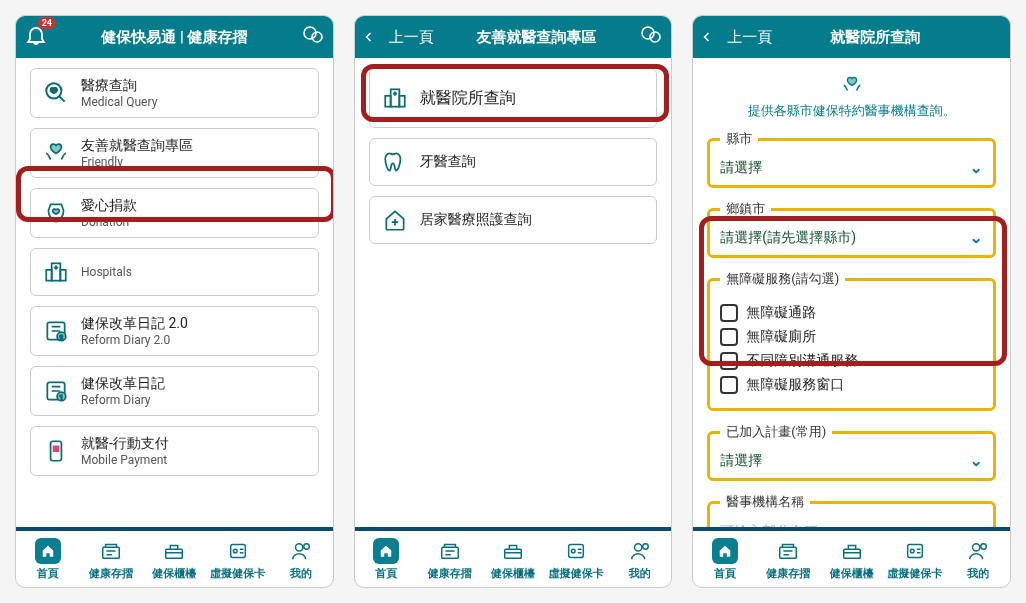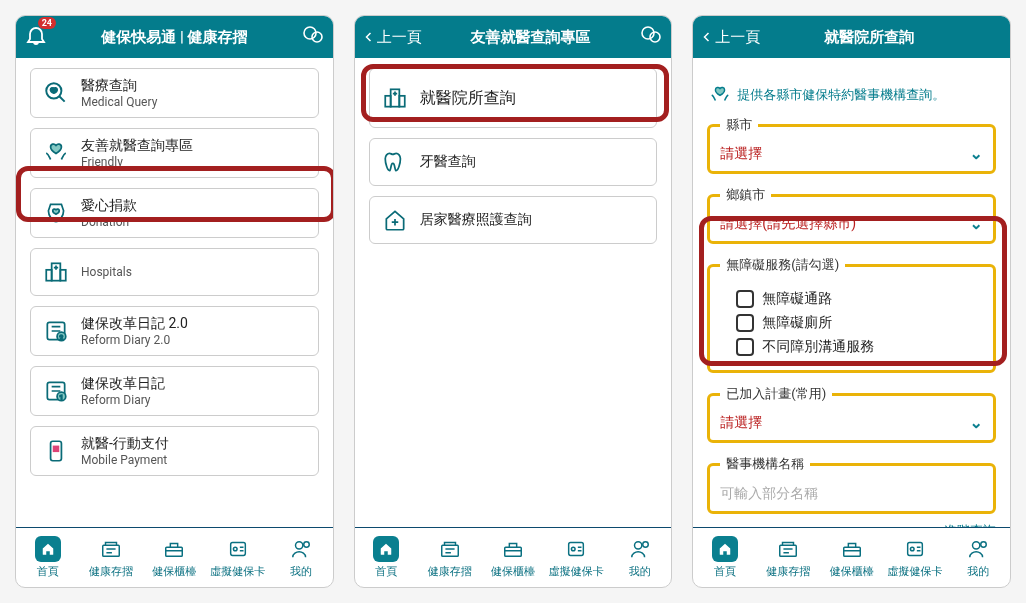--- a/index.html
+++ b/index.html
@@ -24,21 +24,21 @@
   }
   .header {
     background: #047c8c;
     color: #fff;
     height: 42px;
     display: flex;
     align-items: center;
     padding: 0 8px;
     font-size: 15px;
   }
-  .header .back { cursor: pointer; display:flex; align-items:center; gap:2px;}
+  .header .back { cursor: pointer; display:flex; align-items:center; gap:14px;}
   .header .title { flex: 1; text-align: center; font-weight:700; }
   .header .bell { position: relative; display: inline-block; width:24px; text-align:center;}
   .header .badge {
     position: absolute; top: -6px; right: -8px;
     background: #d32f2f; color: #fff; font-size: 9px;
     padding: 1px 4px; border-radius: 8px; font-weight:bold;
   }
   .header .msgicon { width:24px; text-align:center;}
   .content { flex:1; overflow-y:auto; padding:10px 14px 10px 14px; }
   .section-title { font-size:16px; font-weight:600; color:#222; margin:4px 0 10px 4px;}
@@ -56,39 +56,40 @@
     position:absolute; border:5px solid #a31f1f; border-radius:12px; pointer-events:none;
   }
   
   .hl1 { left:0; top:150px; width:320px; height:56px; }
   
   .hl2 { left:6px; top:48px; width:308px; height:58px; }
   
   .hl3 { left:6px; top:200px; width:308px; height:150px; }
   .navbar {
     height: 60px; display:flex; align-items:center; justify-content:space-around;
-    border-top:1px solid #0c4a6e;
+    border-top:4px solid #0c4a6e;
+    font-weight:bold;
   }
   .navitem {
     display:flex; flex-direction:column; align-items:center; gap:2px;
     font-size:11px; color:#0a7081; cursor:pointer; width:20%;
   }
   .navitem.active .navicon{
     background:#0a7f8f; color:#fff; border-radius:6px; padding:4px 6px;
   }
   .navicon{width:26px;height:26px;display:flex;align-items:center;justify-content:center;}
   .navicon svg{width:22px;height:22px;}
-  .intro{color:#047c8c;font-size:13px;display:flex;align-items:center;gap:6px;margin:20px 2px 10px 2px;}
+  .intro{color:#047c8c;font-size:13px;display:flex;align-items:center;gap:6px;margin:10px 2px 10px 2px;flex-direction:column;}
   .intro svg{width:22px;height:22px;flex-shrink:0;}
   fieldset{border:3px solid #eab308;border-radius:6px;padding:10px 10px 8px 10px;margin-bottom:12px;position:relative;}
   fieldset legend{padding:0 6px;font-size:13px;color:#333;}
   .select-row{display:flex;align-items:center;justify-content:space-between;cursor:pointer;}
-  .select-row .ph{color:#b91c1c;font-size:14px;text-align:center;}
+  .select-row .ph{color:#14532d;font-size:14px;text-align:center;}
   .select-row .chev{color:#0a7f8f;font-weight:bold;}
-  .check-item{display:flex;align-items:center;gap:8px;margin:6px 16px;font-size:14px;color:#222;}
+  .check-item{display:flex;align-items:center;gap:8px;margin:6px 0;font-size:14px;color:#222;}
   .check-item .box{
     width:18px;height:18px;border:2px solid #333;border-radius:4px;flex-shrink:0;cursor:pointer;
   }
   .input-line{border:none;width:100%;font-size:14px;color:#ec4899;padding:2px 0;}
   .input-line::placeholder{color:#aaa;}
   .adv{color:#0a7f8f;font-size:13px;text-align:right;display:flex;align-items:center;justify-content:flex-end;gap:4px;cursor:pointer;margin-top:-4px;margin-bottom:2px;}
 </style>
 </head>
 <body>
 
@@ -414,20 +415,24 @@
           <span>無障礙通路</span>
         </div>
       <div class="check-item">
           <span class="box"></span>
           <span>無障礙廁所</span>
         </div>
       <div class="check-item">
           <span class="box"></span>
           <span>不同障別溝通服務</span>
         </div>
+      <div class="check-item">
+          <span class="box"></span>
+          <span>無障礙服務窗口</span>
+        </div>
     </fieldset>
 
     <fieldset>
       <legend>已加入計畫(常用)</legend>
       <div class="select-row">
         <span class="ph">請選擇</span>
         <span class="chev">⌄</span>
       </div>
     </fieldset>
 

